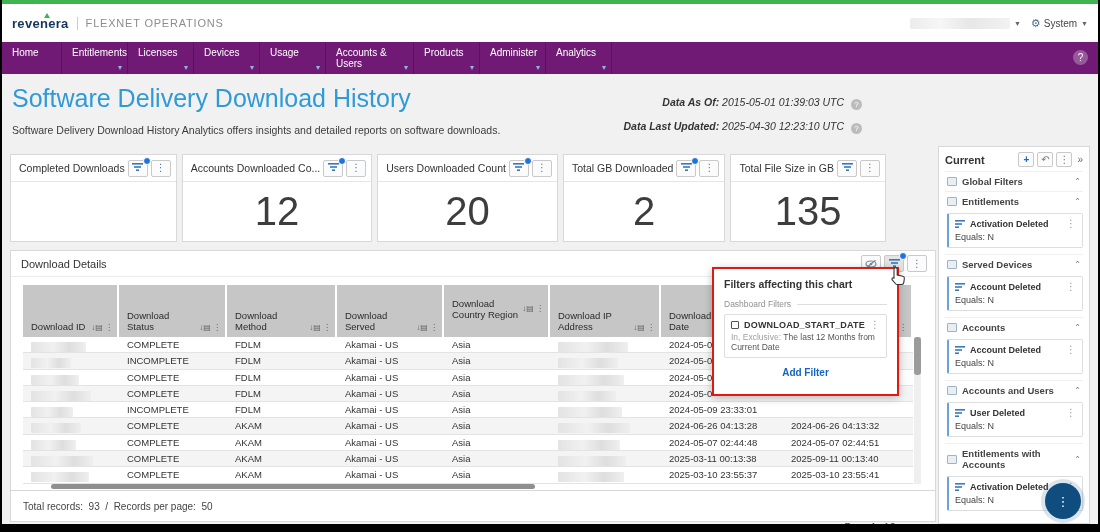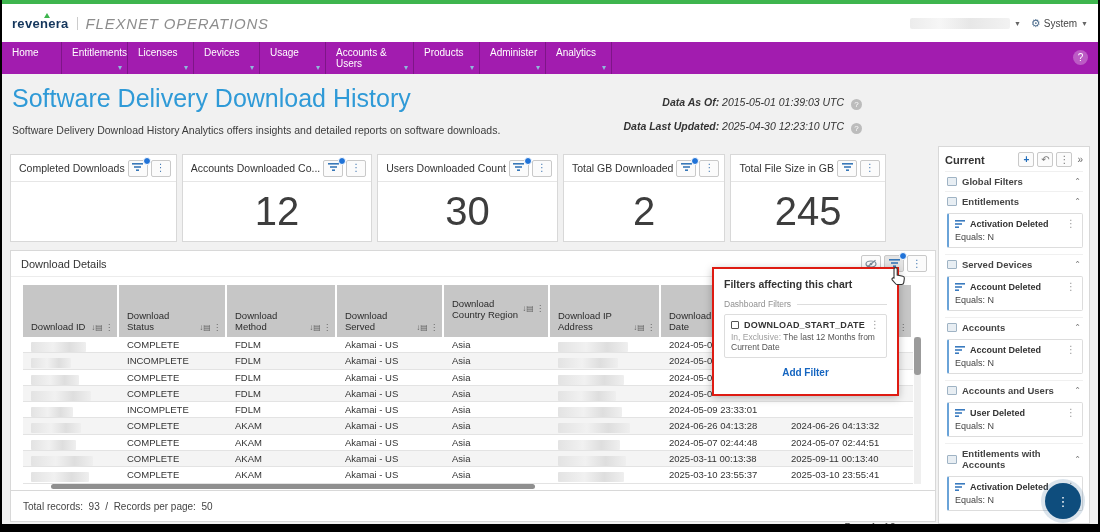--- a/index.html
+++ b/index.html
@@ -6,28 +6,28 @@
   html,body { width:1100px; height:532px; }
   body { font-family:"Liberation Sans","DejaVu Sans",sans-serif; background:#000; position:relative; overflow:hidden; }
   .screen { position:absolute; left:2px; top:0; width:1096px; height:524px; background:#f1f1f1; overflow:hidden; }
 
   
   .green-bar { height:4px; background:#3eb54e; }
   .logo-bar { height:38px; background:#fff; display:flex; align-items:center; padding:0 10px; }
   .logo { font-size:13px; font-weight:bold; color:#14365c; position:relative; letter-spacing:.3px; }
   .logo::after { content:""; position:absolute; top:-3px; left:56%; border-left:3px solid transparent; border-right:3px solid transparent; border-bottom:5px solid #3eb54e; }
   .logo-div { width:1px; height:13px; background:#ccc; margin:0 8px; }
-  .product-name { font-size:15px; color:#8d8d8d; letter-spacing:.8px;font-style:italic; }
+  .product-name { font-size:11px; color:#8d8d8d; letter-spacing:.8px; }
   .logo-bar .spacer { flex:1; }
   .blur-name { width:100px; height:11px; border-radius:2px; background:linear-gradient(90deg,#ececec,#f6f6f6 30%,#e7e7e7 60%,#f2f2f2); }
   .tiny-caret { font-size:7px; color:#666; margin:0 10px 0 4px; }
   .gear { font-size:11px; color:#4b6b8c; margin-right:3px; }
   .system-label { font-size:10px; color:#444; }
 
-  .nav { height:32px; background:#a21caf; display:flex; align-items:stretch; position:relative; }
+  .nav { height:32px; background:#701a75; display:flex; align-items:stretch; position:relative; }
   .nav-item { position:relative; border-right:1px solid rgba(0,0,0,.22); color:#fff; font-size:10px; line-height:11px; padding:5px 6px 0 10px; cursor:pointer; width:66px; }
   .nav-item:nth-child(1){ width:60px; }
   .nav-item:nth-child(6){ width:88px; }
   .nav-item .caret { position:absolute; right:5px; bottom:1px; font-size:8px; color:#8fb9da; }
   .nav-help { position:absolute; right:10px; top:8px; width:15px; height:15px; border-radius:50%; background:rgba(255,255,255,.28); color:#fff; font-size:10px; text-align:center; line-height:15px; cursor:pointer; }
 
   
   .page-title { position:absolute; left:10px; top:84px; font-size:25px; color:#2f9ad7; font-weight:400; }
   .page-subtitle { position:absolute; left:10px; top:124px; font-size:10.5px; color:#3c3c3c; }
   .data-info { position:absolute; right:236px; top:96px; text-align:right; font-size:10.5px; color:#333; font-style:italic; }
@@ -222,21 +222,21 @@
               <rect x="0" y="0" width="11" height="1.6" fill="#3878b8"></rect>
               <rect x="2" y="3.2" width="7" height="1.6" fill="#3878b8"></rect>
               <rect x="4" y="6.4" width="3" height="1.6" fill="#3878b8"></rect>
             </svg>
             <span class="blue-dot"></span>
           </span>
           <span class="icon-btn">
             <span class="kebab">⋮</span>
           </span>
         </div>
-        <div class="kpi-value">30</div>
+        <div class="kpi-value">20</div>
       </div>
       <div class="kpi-card">
         <div class="kpi-head">
           <span class="kpi-title">Total GB Downloaded</span>
           <span class="icon-btn">
             <svg class="funnel" width="11" height="10" viewBox="0 0 11 10">
               <rect x="0" y="0" width="11" height="1.6" fill="#3878b8"></rect>
               <rect x="2" y="3.2" width="7" height="1.6" fill="#3878b8"></rect>
               <rect x="4" y="6.4" width="3" height="1.6" fill="#3878b8"></rect>
             </svg>
@@ -256,21 +256,21 @@
               <rect x="0" y="0" width="11" height="1.6" fill="#3878b8"></rect>
               <rect x="2" y="3.2" width="7" height="1.6" fill="#3878b8"></rect>
               <rect x="4" y="6.4" width="3" height="1.6" fill="#3878b8"></rect>
             </svg>
 
           </span>
           <span class="icon-btn">
             <span class="kebab">⋮</span>
           </span>
         </div>
-        <div class="kpi-value">245</div>
+        <div class="kpi-value">135</div>
       </div>
   </div>
 
   <div class="panel">
     <div class="panel-head">
       <span class="panel-title">Download Details</span>
       <span class="icon-btn">
         <svg class="eye-slash" width="12" height="10" viewBox="0 0 12 10">
           <ellipse cx="6" cy="5" rx="5" ry="3" fill="none" stroke="#7c8b99" stroke-width="1.2"></ellipse>
           <circle cx="6" cy="5" r="1.3" fill="#7c8b99"></circle>

